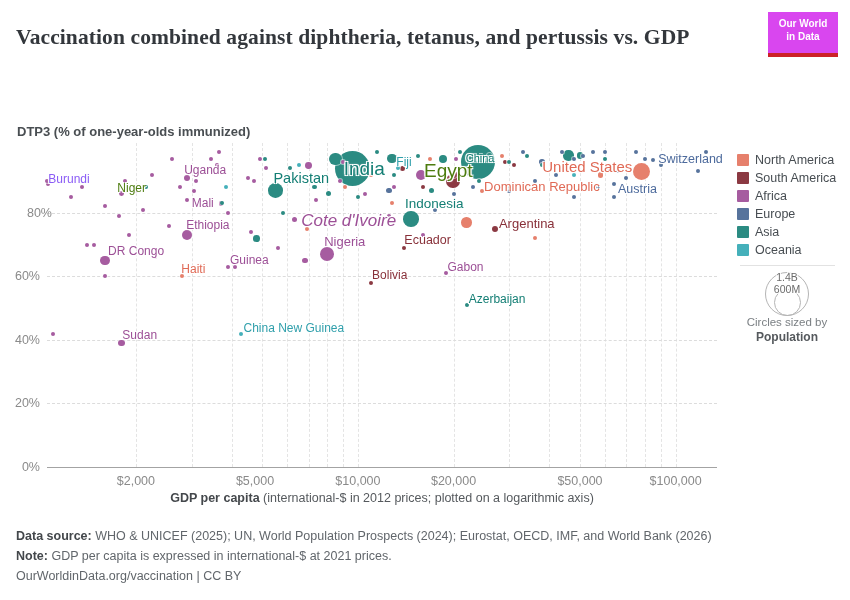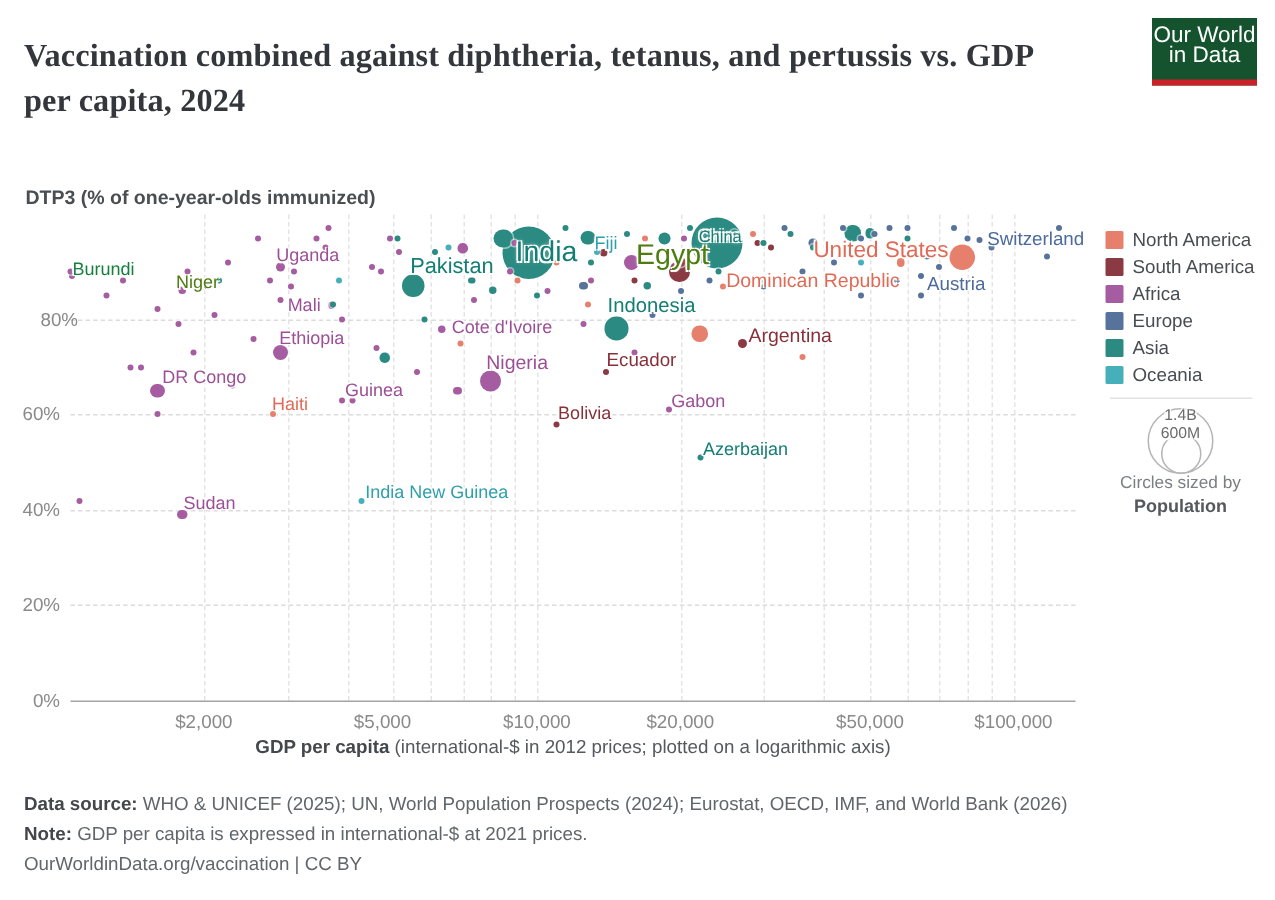--- a/index.html
+++ b/index.html
@@ -14,23 +14,23 @@
     font-family:"Liberation Serif",serif;font-weight:700;
     font-size:21.5px;line-height:30px;color:#33373c;letter-spacing:.1px;
   }
   #title span{display:block;}
   #subtitle{
     left:16px;top:88px;width:812px;
     font-size:13.5px;line-height:20px;color:#5a5f63;
   }
   #subtitle span{display:block;}
   #logo{
-    left:768px;top:12px;width:70px;height:36px;background:#14532d;
+    left:768px;top:12px;width:70px;height:36px;background:#d946ef;
     border-bottom:4px solid #cc2128;color:#fff;text-align:center;
-    font-size:15px;font-weight:400;line-height:13px;padding-top:5px;box-sizing:content-box;
+    font-size:10px;font-weight:700;line-height:13px;padding-top:5px;box-sizing:content-box;
   }
   
   #y-axis-title{left:17px;top:124px;font-size:13px;font-weight:700;color:#494e52;}
   .hgrid{height:0;border-top:1px dashed #dcdcdc;}
   .vgrid{width:0;border-left:1px dashed #e4e4e4;}
   #x-axis-line{left:47px;top:467px;width:670px;height:0;border-top:1px solid #a3a3a3;}
   .ytick{font-size:12.5px;color:#8a8a8a;text-align:right;width:36px;}
   .xtick{font-size:12.5px;color:#8a8a8a;transform:translateX(-50%);white-space:nowrap;}
   #x-axis-title{left:382px;top:491px;transform:translateX(-50%);font-size:12.5px;color:#55595d;white-space:nowrap;}
   #x-axis-title b{color:#44484c;}
@@ -58,21 +58,20 @@
   #footer-1{top:529px;}
   #footer-2{top:549px;}
   #footer-3{top:569px;}
   a.plain{color:#61666b;text-decoration:none;}
 </style>
 </head>
 <body>
 
 <h1 id="title" class="abs">
   <span>Vaccination combined against diphtheria, tetanus, and pertussis vs. GDP</span>
-  <span>per capita, 2024</span>
 </h1>
 <div id="logo" class="abs">
   <span>Our World</span><br>
   <span>in Data</span>
 </div>
 <div id="subtitle" class="abs">
 </div>
 
 <div id="y-axis-title" class="abs">DTP3 (% of one-year-olds immunized)</div>
 <div id="plot" class="abs" style="left:0;top:0;width:850px;height:600px;">
@@ -245,32 +244,32 @@
     <div class="pt" style="position: absolute; left: 342.922px; top: 185.38px; width: 4px; height: 4px; background: rgb(230, 128, 108);"></div>
     <div class="pt" style="position: absolute; left: 389.99px; top: 201.267px; width: 4px; height: 4px; background: rgb(230, 128, 108);"></div>
     <div class="pt" style="position: absolute; left: 427.506px; top: 156.782px; width: 4px; height: 4px; background: rgb(230, 128, 108);"></div>
     <div class="pt" style="position: absolute; left: 532.651px; top: 236.22px; width: 4px; height: 4px; background: rgb(230, 128, 108);"></div>
     <div class="pt" style="position: absolute; left: 369.082px; top: 172.67px; width: 4px; height: 4px; background: rgb(230, 128, 108);"></div>
     <div class="pt" style="position: absolute; left: 420.775px; top: 185.38px; width: 4px; height: 4px; background: rgb(139, 57, 66);"></div>
     <div class="pt" style="position: absolute; left: 512.021px; top: 163.137px; width: 4px; height: 4px; background: rgb(139, 57, 66);"></div>
     <div class="pt" style="position: absolute; left: 572.339px; top: 172.67px; width: 4px; height: 4px; background: rgb(69, 176, 186);"></div>
     <div class="pt" style="position: absolute; left: 223.53px; top: 185.38px; width: 4px; height: 4px; background: rgb(69, 176, 186);"></div>
     <div class="pt" style="position: absolute; left: 296.503px; top: 163.137px; width: 4px; height: 4px; background: rgb(69, 176, 186);"></div>
-    <div class="clbl" style="position: absolute; font-size: 12px; color: #15803d; left: 48.3077px; top: 172.202px;">Burundi</div>
+    <div class="clbl" style="position: absolute; font-size: 12px; color: #8b5cf6; left: 48.3077px; top: 172.202px;">Burundi</div>
     <div class="clbl" style="position: absolute; font-size: 12px; color: #4d7c0f; left: 117.36px; top: 180.735px; text-align: center;">Niger</div>
     <div class="clbl" style="position: absolute; font-size: 12px; color: rgb(156, 79, 150); left: 184.156px; top: 162.847px;">Uganda</div>
     <div class="clbl" style="position: absolute; font-size: 12px; color: rgb(156, 79, 150); left: 213.766px; top: 196.267px; transform: translateX(-100%);">Mali</div>
     <div class="clbl" style="position: absolute; font-size: 12px; color: rgb(156, 79, 150); left: 186.156px; top: 218.042px;">Ethiopia</div>
     <div class="clbl" style="position: absolute; font-size: 12px; color: rgb(156, 79, 150); left: 108.111px; top: 244.462px;">DR Congo</div>
     <div class="clbl" style="position: absolute; font-size: 12px; color: rgb(224, 106, 86); left: 181.315px; top: 262.35px;">Haiti</div>
     <div class="clbl" style="position: absolute; font-size: 12px; color: rgb(156, 79, 150); left: 230.029px; top: 252.817px;">Guinea</div>
     <div class="clbl" style="position: absolute; font-size: 12px; color: rgb(156, 79, 150); left: 122.36px; top: 328.077px;">Sudan</div>
-    <div class="clbl" style="position: absolute; font-size: 12px; color: rgb(47, 159, 171); left: 243.499px; top: 320.545px;">India New Guinea</div>
+    <div class="clbl" style="position: absolute; font-size: 12px; color: rgb(47, 159, 171); left: 243.499px; top: 320.545px;">China New Guinea</div>
     <div class="clbl" style="position: absolute; font-size: 14.5px; color: rgb(19, 126, 116); left: 273.456px; top: 169.558px;">Pakistan</div>
-    <div class="clbl" style="position: absolute; font-size: 12px; color: rgb(156, 79, 150); left: 301.191px; top: 211.155px;">Cote d'Ivoire</div>
+    <div class="clbl" style="position: absolute; font-size: 17px; color: rgb(156, 79, 150); left: 301.191px; top: 211.155px; font-style: italic;">Cote d'Ivoire</div>
     <div class="clbl" style="position: absolute; font-size: 13px; color: rgb(156, 79, 150); left: 324.148px; top: 234.107px;">Nigeria</div>
     <div class="clbl" style="position: absolute; font-size: 12px; color: rgb(136, 48, 57); left: 372.082px; top: 267.705px;">Bolivia</div>
     <div class="clbl" style="position: absolute; font-size: 19px; color: rgb(19, 126, 116); font-weight: 500; left: 364.301px; top: 158.315px; transform: translateX(-50%);">India</div>
     <div class="clbl" style="position: absolute; font-size: 12px; color: rgb(47, 159, 171); left: 396.31px; top: 155.315px;">Fiji</div>
     <div class="clbl" style="position: absolute; font-size: 19px; color: #4d7c0f; left: 424.04px; top: 159.67px;">Egypt</div>
     <div class="clbl" style="position: absolute; font-size: 13.5px; color: rgb(19, 126, 116); left: 405.084px; top: 196.155px;">Indonesia</div>
     <div class="clbl" style="position: absolute; font-size: 12.5px; color: rgb(136, 48, 57); left: 404.353px; top: 232.752px;">Ecuador</div>
     <div class="clbl" style="position: absolute; font-size: 11px; color: rgb(19, 126, 116); font-weight: 500; left: 480.137px; top: 151.96px; transform: translateX(-50%);">China</div>
     <div class="clbl" style="position: absolute; font-size: 13px; color: rgb(224, 106, 86); left: 484.119px; top: 178.558px;">Dominican Republic</div>
     <div class="clbl" style="position: absolute; font-size: 13px; color: rgb(136, 48, 57); left: 498.962px; top: 215.687px;">Argentina</div>

